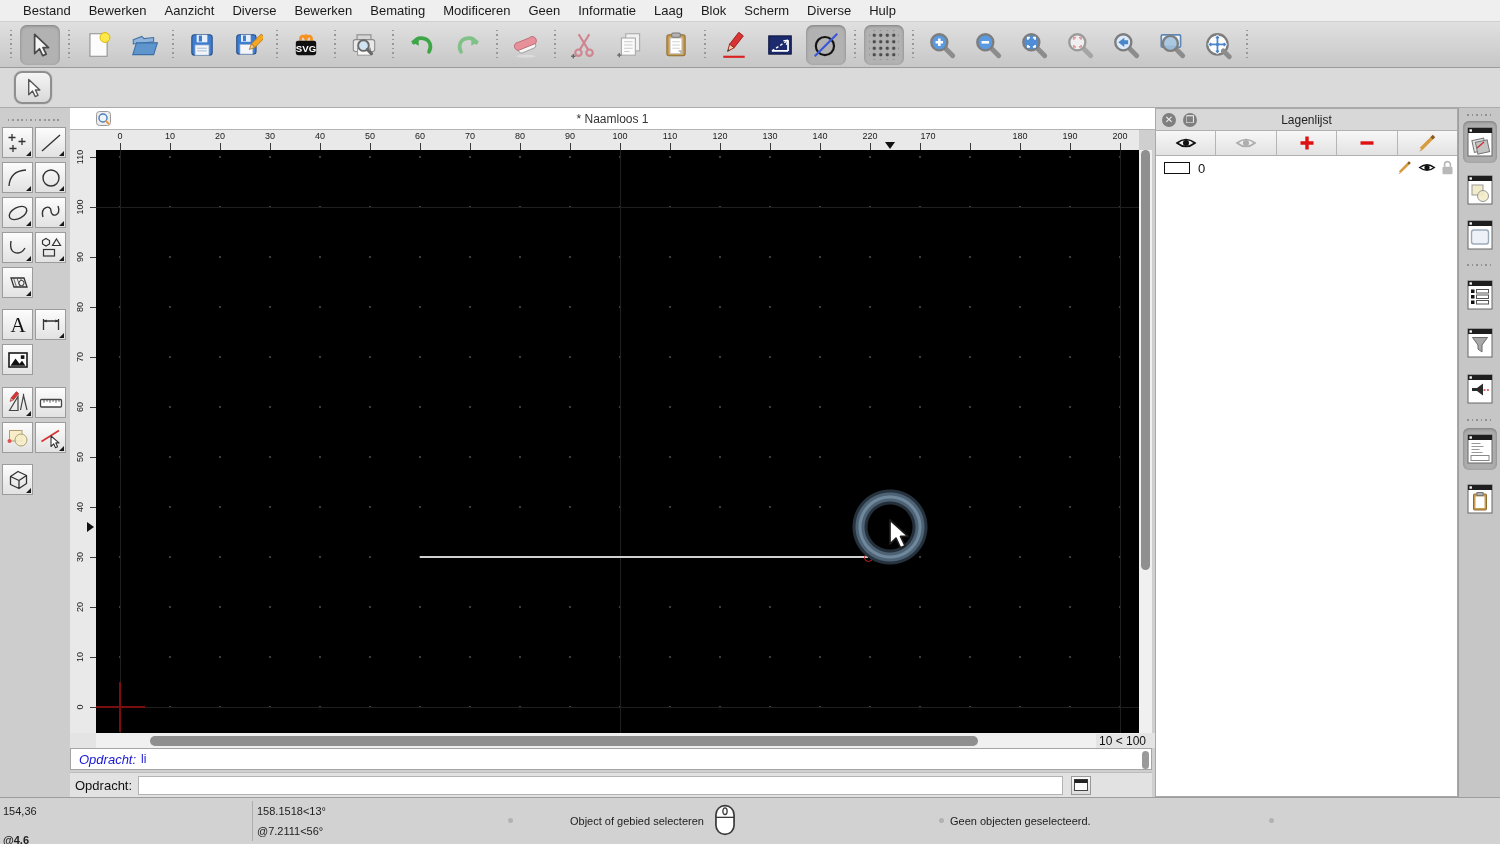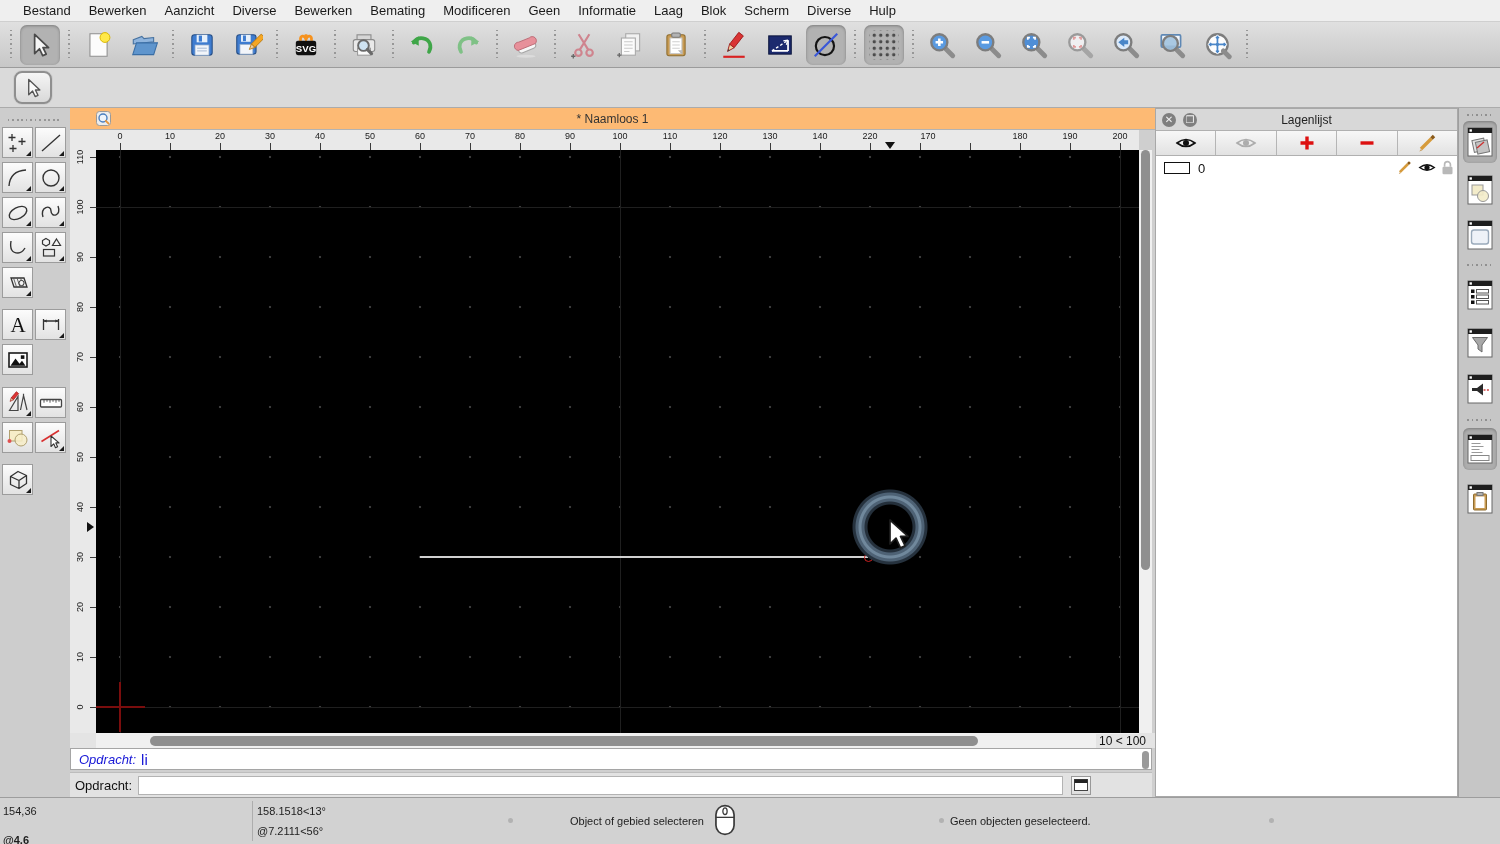--- a/index.html
+++ b/index.html
@@ -40,21 +40,21 @@
   .prow { display:flex; padding-left:2px; margin-bottom:4px; }
   .pbtn { width:31px; height:31px; margin-right:2px; position:relative; background:linear-gradient(#fcfcfc,#e2e2e2);
           border:1px solid #9c9c9c; display:flex; align-items:center; justify-content:center; }
   .pbtn svg { width:26px; height:26px; }
   .pbtn .fly { position:absolute; right:1px; bottom:1px; width:0; height:0;
                border-bottom:5px solid #1a1a1a; border-left:5px solid transparent; }
   .pspace { width:31px; height:31px; margin-right:2px; }
   .gap7 { height:7px; } .gap8 { height:8px; }
 
   
-  #doc-titlebar { position:absolute; left:70px; top:108px; width:1085px; height:22px; background:#fdba74;
+  #doc-titlebar { position:absolute; left:70px; top:108px; width:1085px; height:22px; background:#ffffff;
                   border-bottom:1px solid #b3b3b3; display:flex; align-items:center; justify-content:center; }
   #doc-titlebar .ticon { position:absolute; left:26px; top:3px; width:15px; height:15px; }
   #doc-title { font-size:12px; color:#333; }
   #ruler-corner { position:absolute; left:70px; top:130px; width:26px; height:20px; background:#e9e9e9; }
   #h-ruler { position:absolute; left:96px; top:130px; width:1043px; height:20px; background:#e9e9e9; overflow:hidden; }
   .htick-label { position:absolute; top:1px; width:30px; text-align:center; font-size:9px; color:#1a1a1a; }
   .htick-mark { position:absolute; top:13px; width:1px; height:7px; background:#3a3a3a; }
   #v-ruler { position:absolute; left:70px; top:150px; width:26px; height:583px; background:#e9e9e9; overflow:hidden; }
   .vtick-label { position:absolute; left:1px; width:18px; height:10px; line-height:10px; text-align:center;
                  font-size:9px; color:#1a1a1a; transform:rotate(-90deg); }
@@ -81,21 +81,21 @@
   #v-scroll { position:absolute; left:1139px; top:150px; width:13px; height:583px; background:#f0f0f0; }
   #v-scroll .thumb { position:absolute; left:2px; top:0; width:9px; height:420px; background:#8f8f8f; border-radius:5px; }
   #h-scrollrow { position:absolute; left:70px; top:733px; width:1085px; height:15px; background:#e4e4e4; }
   #h-scroll-track { position:absolute; left:26px; top:0; width:1043px; height:15px; background:#f0f0f0; }
   #h-scroll-thumb { position:absolute; left:54px; top:2.5px; width:828px; height:10px; background:#8f8f8f; border-radius:5px; }
   #zoom-indicator { position:absolute; right:6px; top:1px; font-size:12px; color:#111; background:#e4e4e4; padding:0 3px; }
 
   #cmd-history { position:absolute; left:70px; top:748px; width:1082px; height:22px; background:#fff;
                  border:1px solid #a5a5a5; display:flex; align-items:center; padding-left:8px; }
   #cmd-history .pfx { color:#1616d6; font-style:italic; font-size:13px; }
-  #cmd-history .cmd { color:#1616d6; font-size:15px; margin-left:5px; }
+  #cmd-history .cmd { color:#1616d6; font-size:12px; margin-left:5px; }
   #cmd-history .mini-scroll { position:absolute; right:2px; top:2px; width:7px; height:18px; background:#9a9a9a; border-radius:4px; }
   #cmd-row { position:absolute; left:70px; top:772px; width:1082px; height:25px; background:#e2e2e2;
              border-top:1px solid #bdbdbd; display:flex; align-items:center; }
   #cmd-label { font-size:13px; margin-left:5px; color:#111; }
   #cmd-input { margin-left:6px; width:925px; height:19px; border:1px solid #b3b3b3; background:#fff;
                font-size:12px; padding:0 4px; font-family:"Liberation Sans",sans-serif; }
   #cmd-winbtn { margin-left:8px; width:20px; height:19px; background:linear-gradient(#fafafa,#ddd);
                 border:1px solid #999; display:flex; align-items:center; justify-content:center; }
 
   

